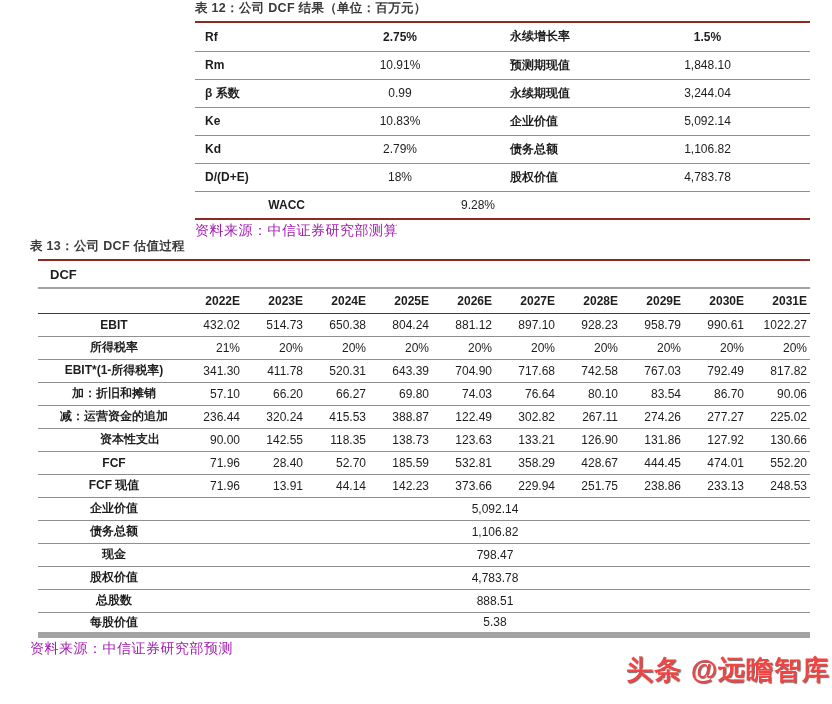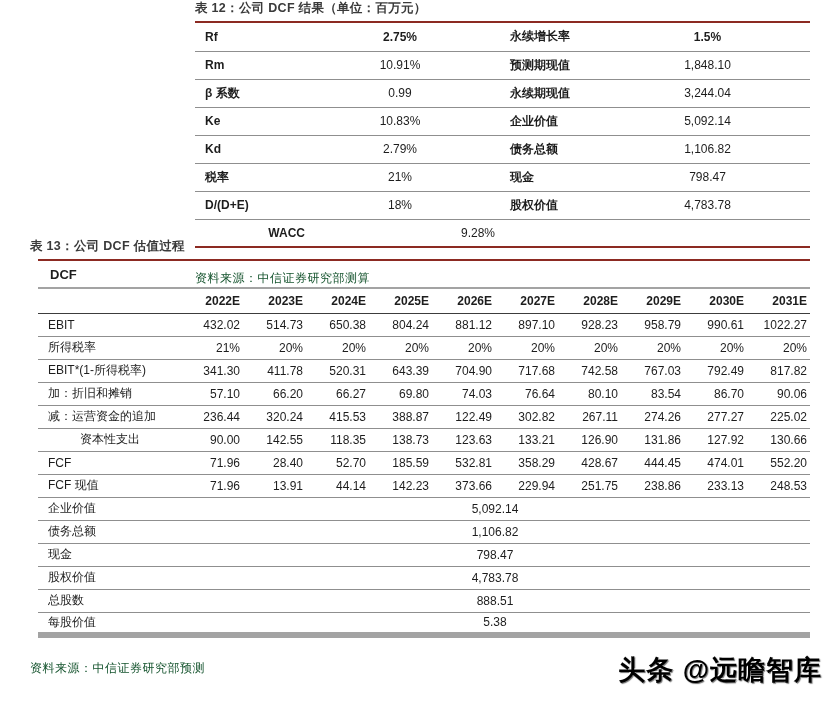--- a/index.html
+++ b/index.html
@@ -12,23 +12,23 @@
     overflow: hidden;
   }
   .tbl-title {
     font-size: 12.5px;
     font-weight: bold;
     color: #3a3a3a;
     padding-bottom: 4px;
     letter-spacing: 0.3px;
   }
   .source {
-    font-size: 12px;
-    color: #14532d;
-    margin-top: 22px;
+    font-size: 14px;
+    color: #a21caf;
+    margin-top: 2px;
     letter-spacing: 0.5px;
   }
   table { border-collapse: collapse; table-layout: fixed; width: 100%; }
   td, th { font-size: 12px; font-weight: normal; overflow: hidden; white-space: nowrap; }
 
   
   .t12 { position: absolute; left: 195px; top: 0; width: 615px; }
   .t12-inner { border-top: 2px solid #8c2a22; }
   .t12 table tr { height: 28px; }
   .t12 table td { border-bottom: 1px solid #8f8f8f; }
@@ -50,35 +50,35 @@
   }
   .t13 table th {
     font-weight: bold;
     text-align: right;
     padding-right: 3px;
     height: 24px;
     border-bottom: 1px solid #3c3c3c;
   }
   .t13 table td { border-bottom: 1px solid #8f8f8f; }
   .t13 table tr { height: 23px; }
-  .t13 td.lbl { padding-left: 10px; text-align: left; }
+  .t13 td.lbl { padding-left: 10px; text-align: center; font-weight: bold; }
   .t13 td.lbl.indent { padding-left: 42px; }
   .t13 td.val { text-align: right; padding-right: 3px; }
   .t13 td.merged { text-align: center; }
   .t13 tr.last td { border-bottom: 6px solid #a3a3a3; }
   .t13 col.c-label { width: 142px; }
 
   
   .watermark {
     position: absolute;
-    right: 10px;
+    right: 2px;
     bottom: 16px;
     font-size: 27px;
     font-weight: bold;
-    color: #000000;
+    color: #ef4444;
     letter-spacing: 1px;
     text-shadow: -1px -1px 0 #ffffff, 1px 1px 1px #6f6f6f;
   }
 </style>
 </head>
 <body>
 
 <section class="t12">
   <div class="tbl-title">表 12：公司 DCF 结果（单位：百万元）</div>
   <div class="t12-inner">
@@ -106,26 +106,20 @@
             <td class="c0">Ke</td>
             <td class="c1">10.83%</td>
             <td class="c2">企业价值</td>
             <td class="c3">5,092.14</td>
           </tr>
           <tr>
             <td class="c0">Kd</td>
             <td class="c1">2.79%</td>
             <td class="c2">债务总额</td>
             <td class="c3">1,106.82</td>
-          </tr>
-          <tr>
-            <td class="c0">税率</td>
-            <td class="c1">21%</td>
-            <td class="c2">现金</td>
-            <td class="c3">798.47</td>
           </tr>
           <tr>
             <td class="c0">D/(D+E)</td>
             <td class="c1">18%</td>
             <td class="c2">股权价值</td>
             <td class="c3">4,783.78</td>
           </tr>
           <tr class="last">
             <td class="c0">WACC</td>
             <td class="c1">9.28%</td>

